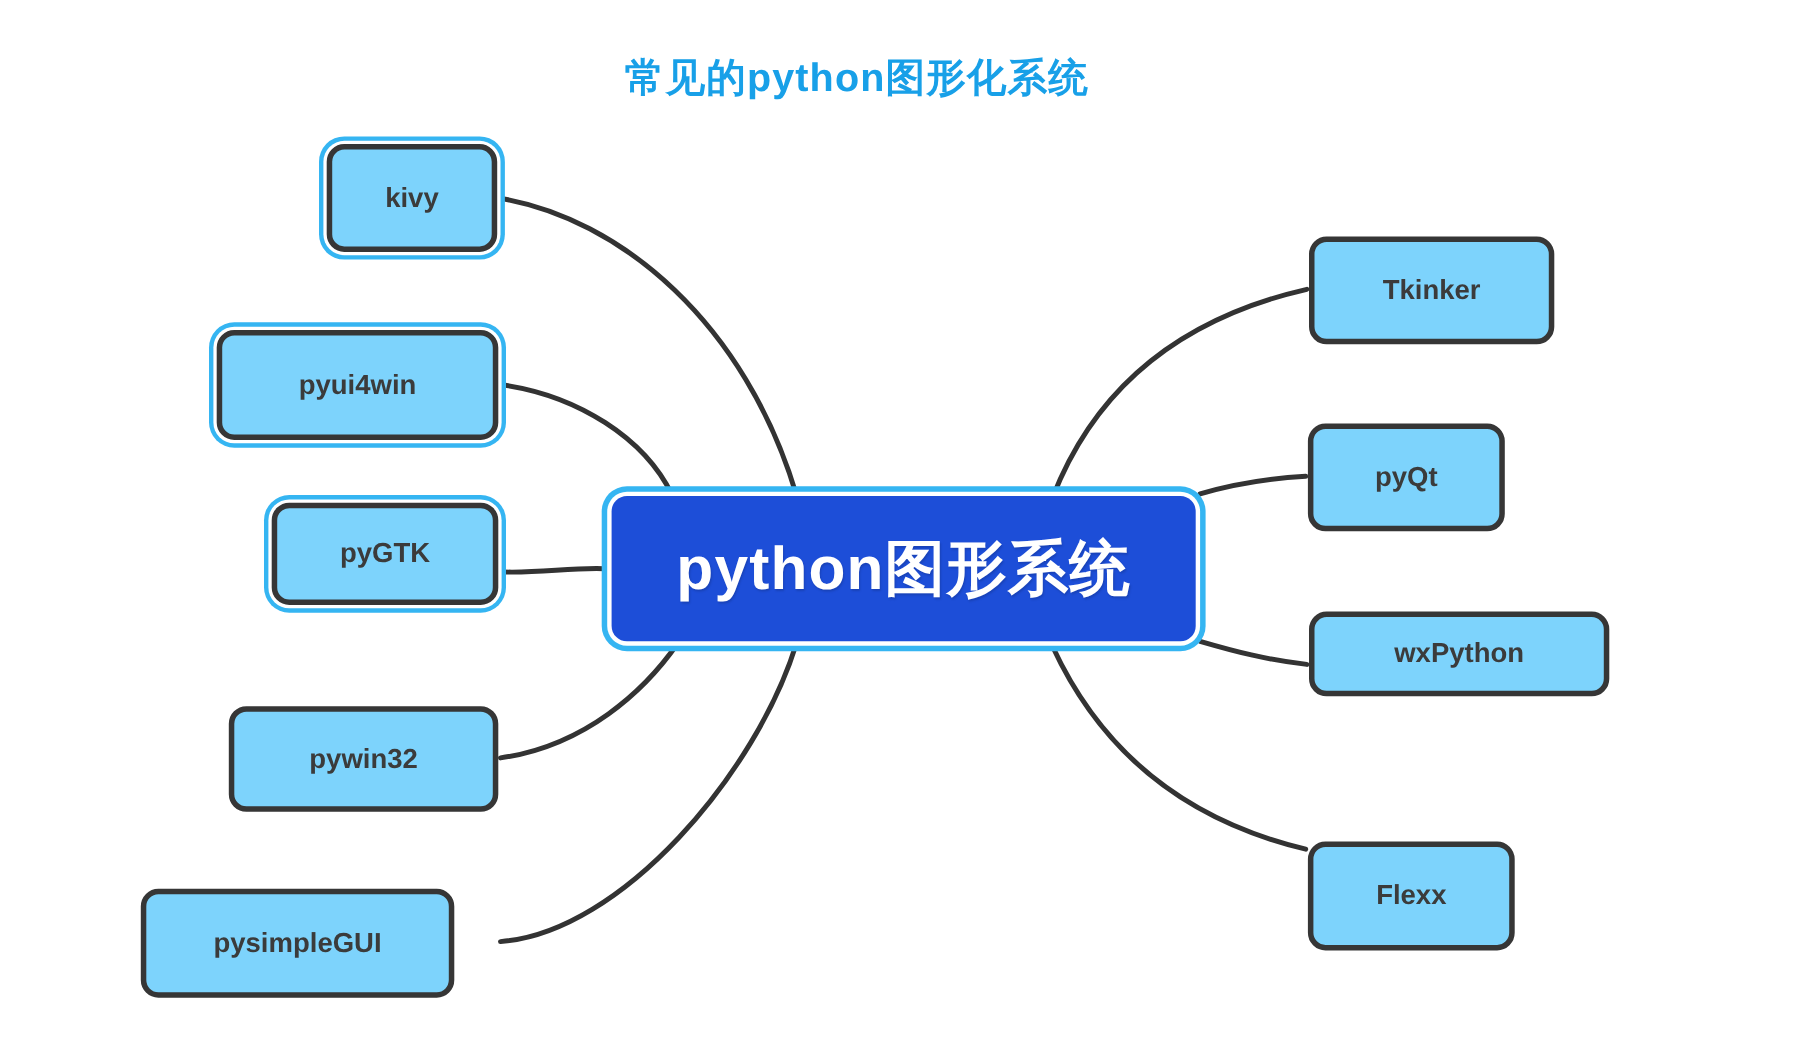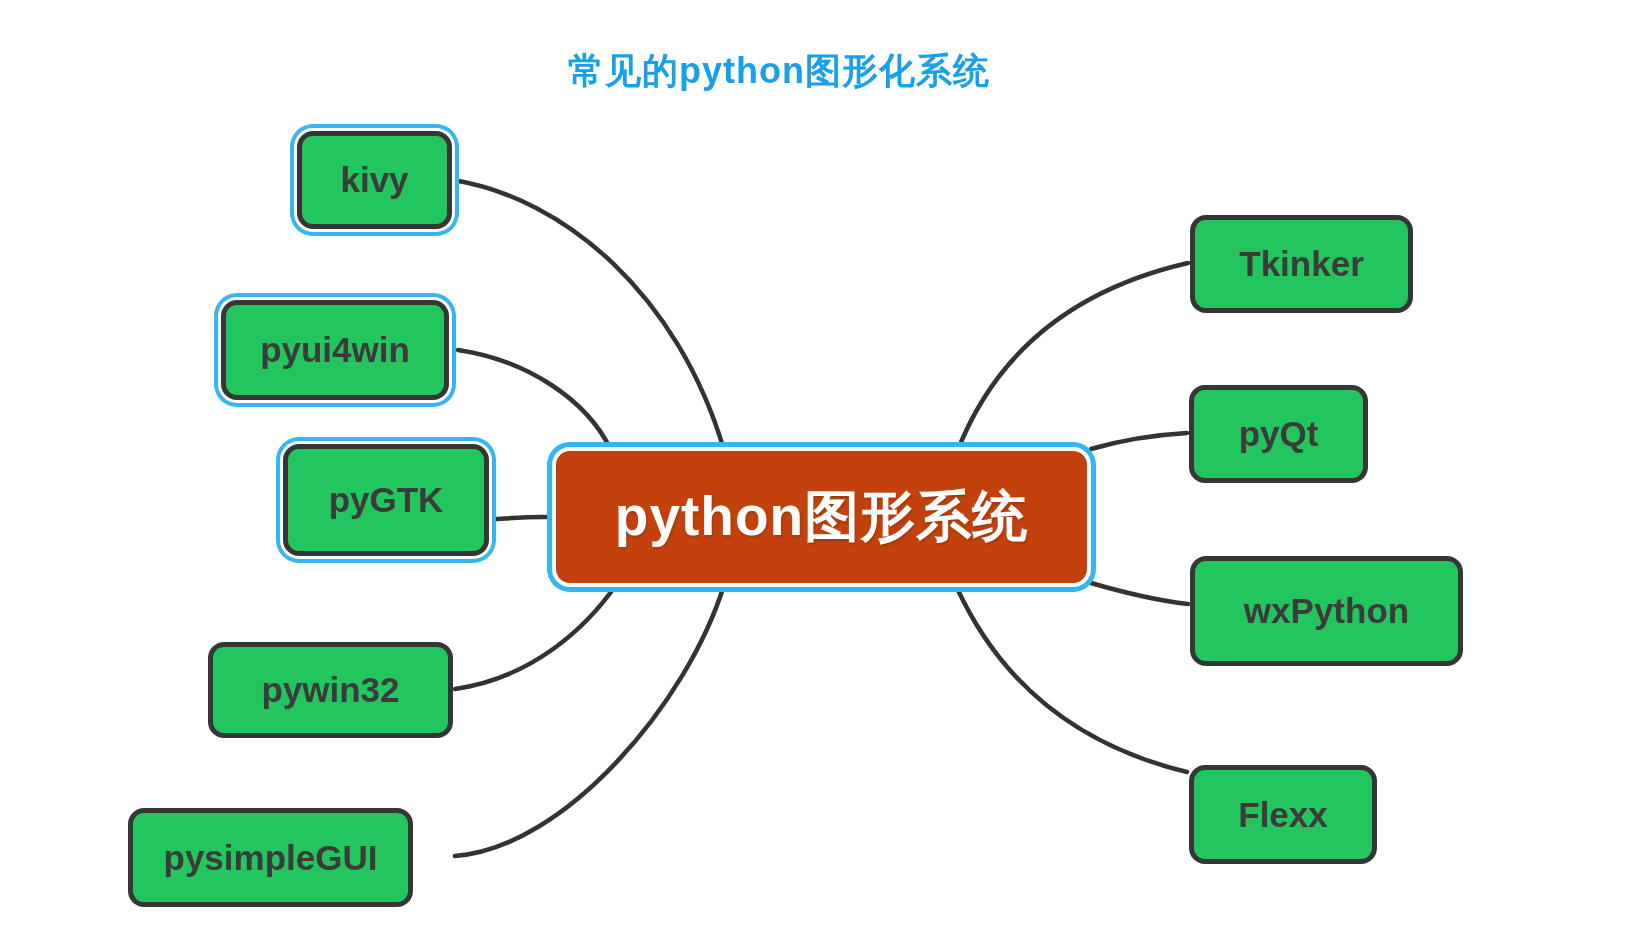--- a/index.html
+++ b/index.html
@@ -8,42 +8,42 @@
     font-family:"Liberation Sans","DejaVu Sans",sans-serif;
   }
   .edges-svg{position:absolute;left:0;top:0;z-index:1;}
   .page-title{
     position:absolute;left:568px;top:47px;z-index:2;
     font-size:36px;font-weight:bold;color:#18a0e8;letter-spacing:1px;white-space:nowrap;
   }
   .node{
     position:absolute;z-index:3;box-sizing:border-box;
     display:flex;align-items:center;justify-content:center;
-    background:#22c55e;border:5px solid #363636;border-radius:16px;
-    font-size:35px;font-weight:bold;color:#3b3b3b;cursor:pointer;white-space:nowrap;
+    background:#7dd3fc;border:5px solid #363636;border-radius:16px;
+    font-size:25px;font-weight:bold;color:#3b3b3b;cursor:pointer;white-space:nowrap;
   }
   .node.selected{
     box-shadow:0 0 0 3px #ffffff,0 0 0 7px #35b5f2;
   }
   .node.center-node{
-    background:#c2410c;border:none;color:#ffffff;
+    background:#1d4ed8;border:none;color:#ffffff;
     font-size:55px;letter-spacing:1px;border-radius:14px;
     box-shadow:0 0 0 4px #ffffff,0 0 0 9px #35b5f2;
     text-shadow:1px 2px 2px rgba(0,0,0,0.15);
   }
   
   .n-kivy        {left:297px; top:131px; width:155px; height:98px;}
-  .n-pyui4win    {left:197px; top:300px; width:228px; height:100px;margin-left:24px;}
-  .n-pygtk       {left:247px; top:444px; width:206px; height:112px;margin-left:36px;}
+  .n-pyui4win    {left:197px; top:300px; width:256px; height:100px;}
+  .n-pygtk       {left:247px; top:457px; width:206px; height:93px;}
   .n-pywin32     {left:208px; top:642px; width:245px; height:96px;}
   .n-pysimplegui {left:128px; top:808px; width:285px; height:99px;}
   .n-center      {left:556px; top:451px; width:531px; height:132px;}
   .n-tkinker     {left:1190px;top:215px; width:223px; height:98px;}
   .n-pyqt        {left:1189px;top:385px; width:179px; height:98px;}
-  .n-wxpython    {left:1190px;top:556px; width:273px; height:110px;}
+  .n-wxpython    {left:1190px;top:556px; width:273px; height:77px;}
   .n-flexx       {left:1189px;top:724px; width:188px; height:99px;margin-top:41px;}
 </style>
 </head>
 <body>
 
 <div class="canvas">
 
   <svg class="edges-svg" width="1648" height="945" viewBox="0 0 1648 945">
     <g fill="none" stroke="#333333" stroke-width="4.5" stroke-linecap="round">
       <path d="M 453 180 C 565 198, 678 295, 724 450"></path>

